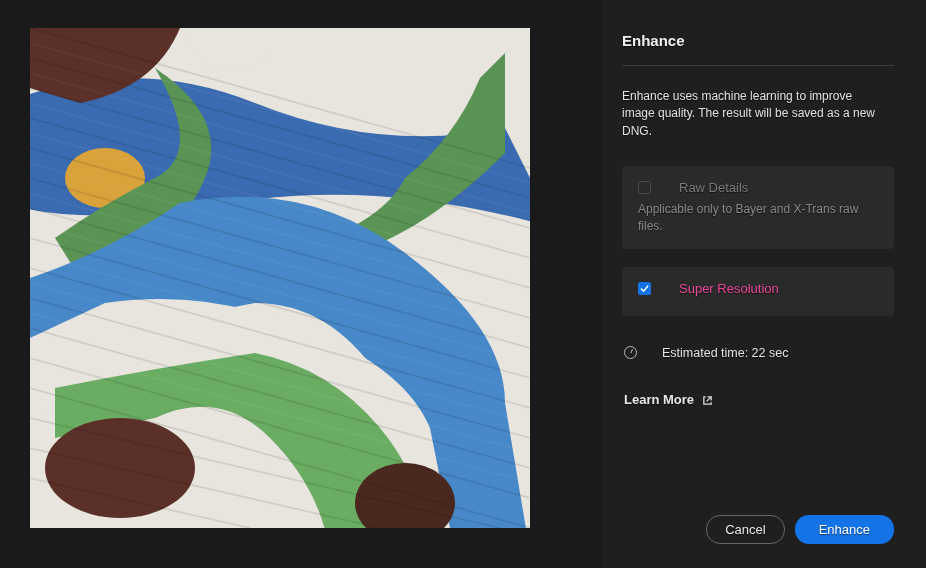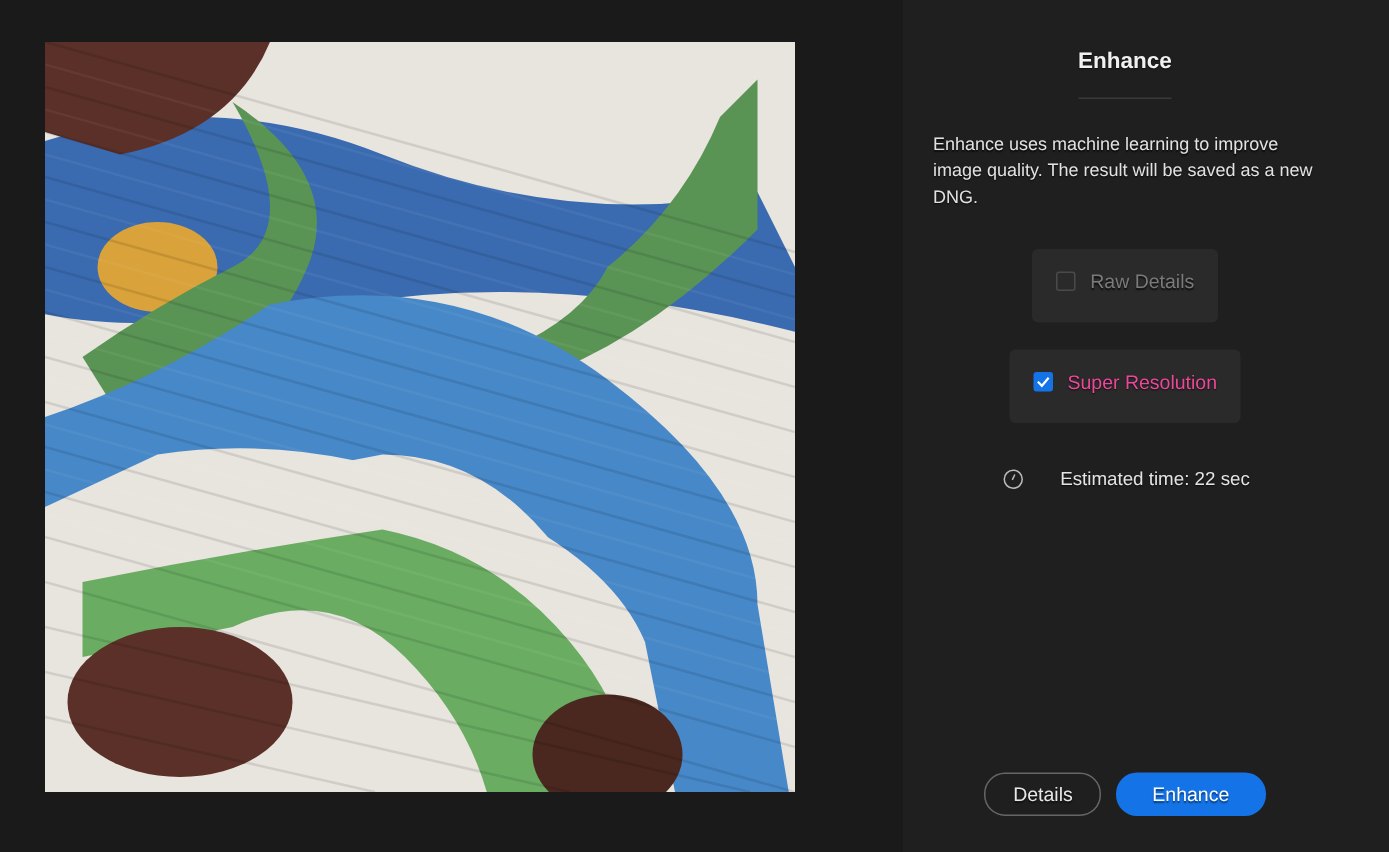--- a/index.html
+++ b/index.html
@@ -23,25 +23,24 @@
       justify-content: flex-start;
     }
     .preview-image {
       width: 500px;
       height: 500px;
       image-rendering: pixelated;
     }
     .side-panel {
       flex: 1;
       background: #1f1f1f;
-      padding: 32px 48px 24px 20px;
+      padding: 32px 32px 24px 20px;
       display: flex;
       flex-direction: column;
       color: #e8e8e8;
-      align-items: center;
     }
     .panel-title {
       font-size: 15px;
       font-weight: 600;
       color: #f0f0f0;
       text-shadow: 0 1px 1px rgba(0,0,0,0.7);
       padding-bottom: 16px;
       border-bottom: 1px solid #3a3a3a;
       margin-bottom: 22px;
     }
@@ -55,21 +54,21 @@
     }
     .option-card {
       background: #2a2a2a;
       border-radius: 4px;
       padding: 14px 16px 14px 16px;
       margin-bottom: 18px;
     }
     .option-header {
       display: flex;
       align-items: center;
-      gap: 10px;
+      gap: 28px;
       margin-bottom: 6px;
     }
     .checkbox {
       width: 13px;
       height: 13px;
       border: 1px solid #666;
       border-radius: 2px;
       background: #2a2a2a;
       cursor: pointer;
       display: flex;
@@ -249,36 +248,47 @@
   <div class="panel-title">Enhance</div>
   <div class="description">Enhance uses machine learning to improve image quality. The result will be saved as a new DNG.</div>
 
   <div class="option-card">
     <div class="option-header">
       <div class="checkbox disabled">
         
       </div>
       <div class="option-title disabled">Raw Details</div>
     </div>
+    <div class="option-desc">Applicable only to Bayer and X-Trans raw files.</div>
   </div>
 
   <div class="option-card">
     <div class="option-header">
       <div class="checkbox checked">
         <svg viewBox="0 0 10 10">
             <path d="M1 5 L4 8 L9 2" stroke="#fff" stroke-width="1.6" fill="none"></path>
           </svg>
       </div>
       <div class="option-title">Super Resolution</div>
     </div>
   </div>
 
   <div class="estimated">
     <span class="stopwatch-icon"></span>
     <span>Estimated time: 22 sec</span>
   </div>
 
+  <div class="learn-more">
+    <span>Learn More</span>
+    <span class="external-icon">
+      <svg viewBox="0 0 12 12" fill="none" stroke="#ddd" stroke-width="1.4">
+        <path d="M4 2 H2 V10 H10 V8"></path>
+        <path d="M6 2 H10 V6"></path>
+        <path d="M10 2 L5 7"></path>
+      </svg>
+    </span>
+  </div>
 
   <div class="footer-actions">
-    <button class="btn btn-cancel">Details</button>
+    <button class="btn btn-cancel">Cancel</button>
     <button class="btn btn-primary">Enhance</button>
   </div>
 </div>
 
 </body></html>

